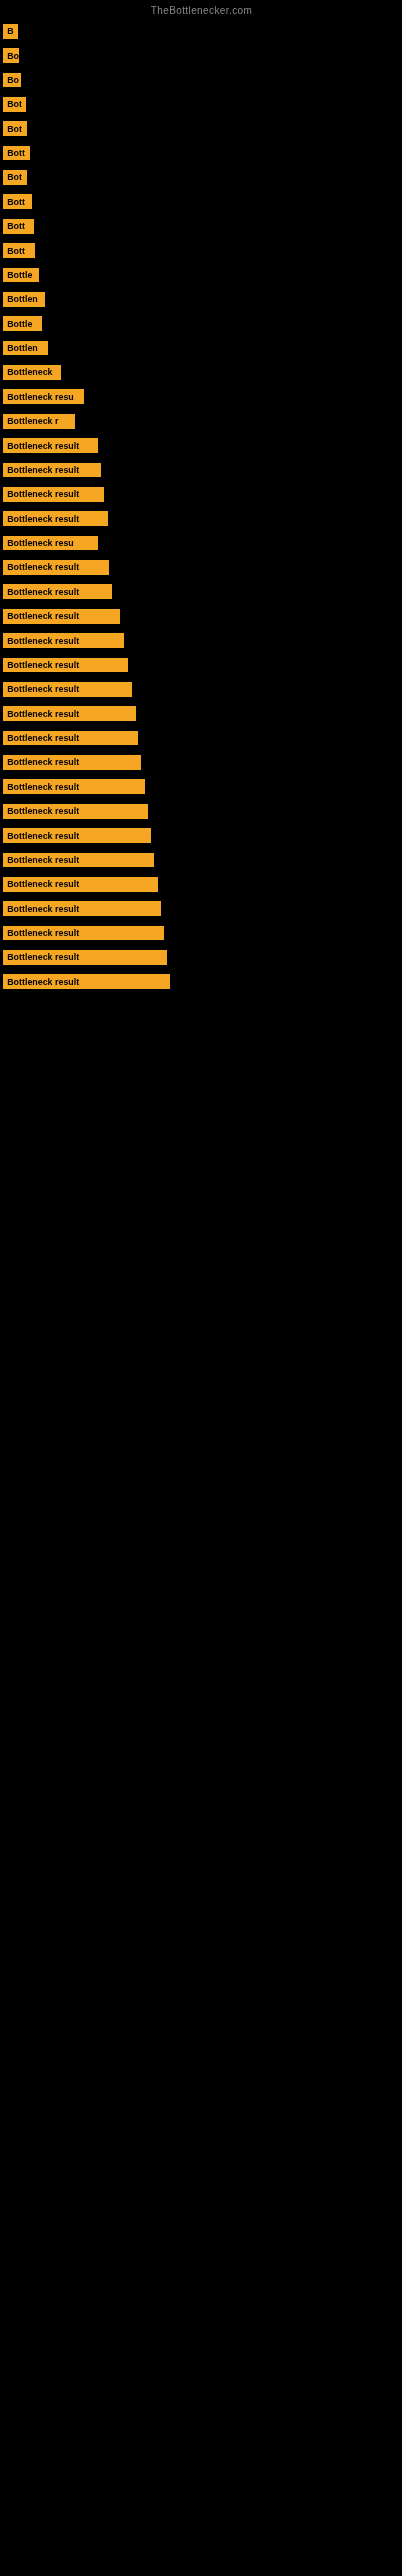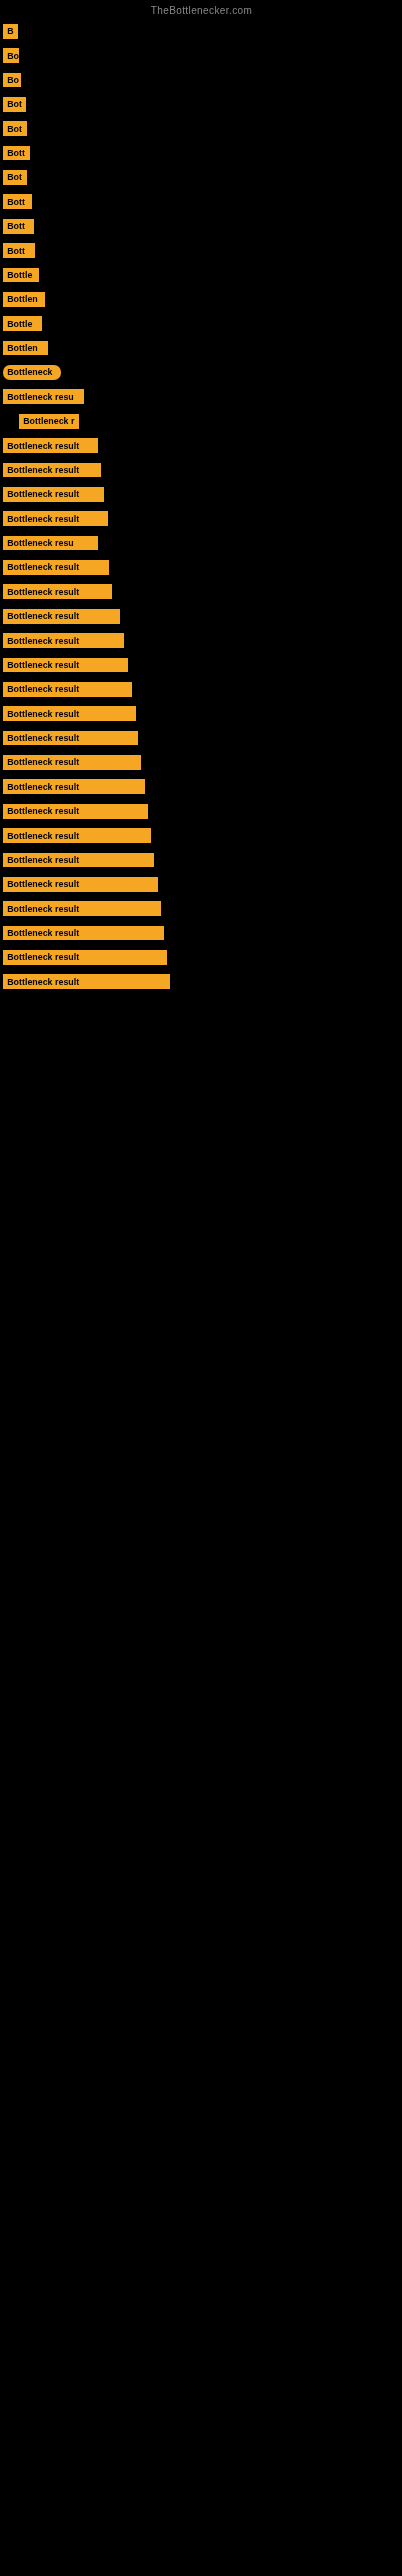--- a/index.html
+++ b/index.html
@@ -80,27 +80,27 @@
     <div class="row">
       <span class="label-box" style="width: 42px;">Bottlen</span>
     </div>
     <div class="row">
       <span class="label-box" style="width: 39px;">Bottle</span>
     </div>
     <div class="row">
       <span class="label-box" style="width: 45px;">Bottlen</span>
     </div>
     <div class="row">
-      <span class="label-box" style="width: 58px; border-radius: 7px;">Bottleneck</span>
+      <span class="label-box" style="width: 58px;">Bottleneck</span>
     </div>
     <div class="row">
       <span class="label-box" style="width: 81px;">Bottleneck resu</span>
     </div>
     <div class="row">
-      <span class="label-box" style="width: 60px; margin-left: 16px;">Bottleneck r</span>
+      <span class="label-box" style="width: 72px;">Bottleneck r</span>
     </div>
     <div class="row">
       <span class="label-box" style="width: 95px;">Bottleneck result</span>
     </div>
     <div class="row">
       <span class="label-box" style="width: 98px;">Bottleneck result</span>
     </div>
     <div class="row">
       <span class="label-box" style="width: 101px;">Bottleneck result</span>
     </div>

